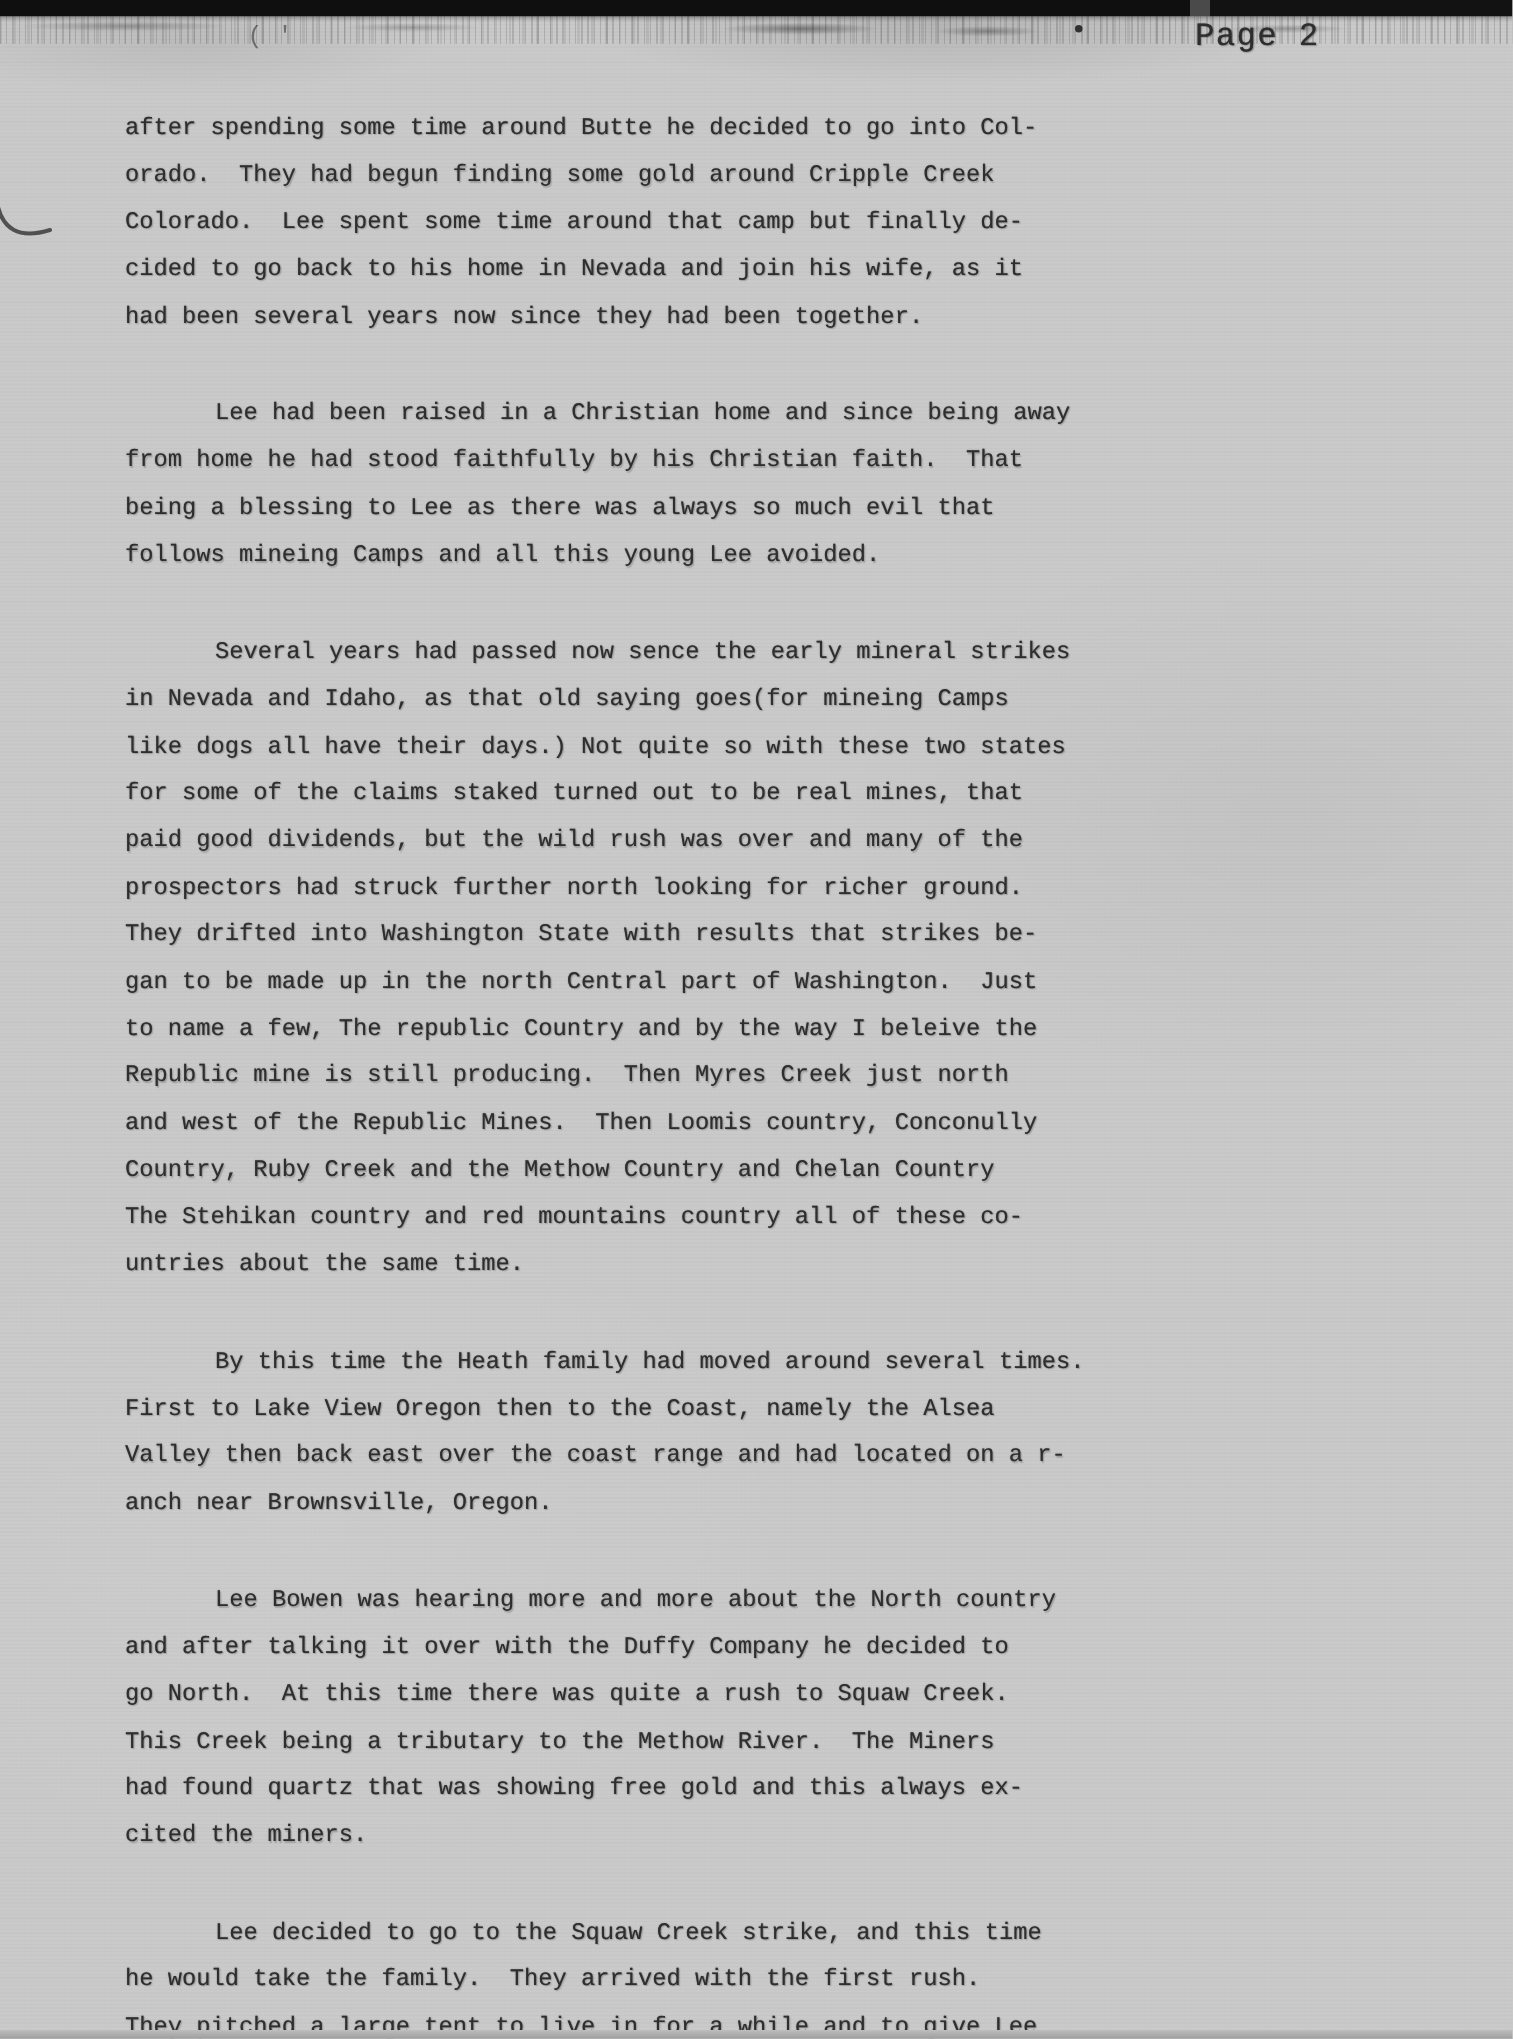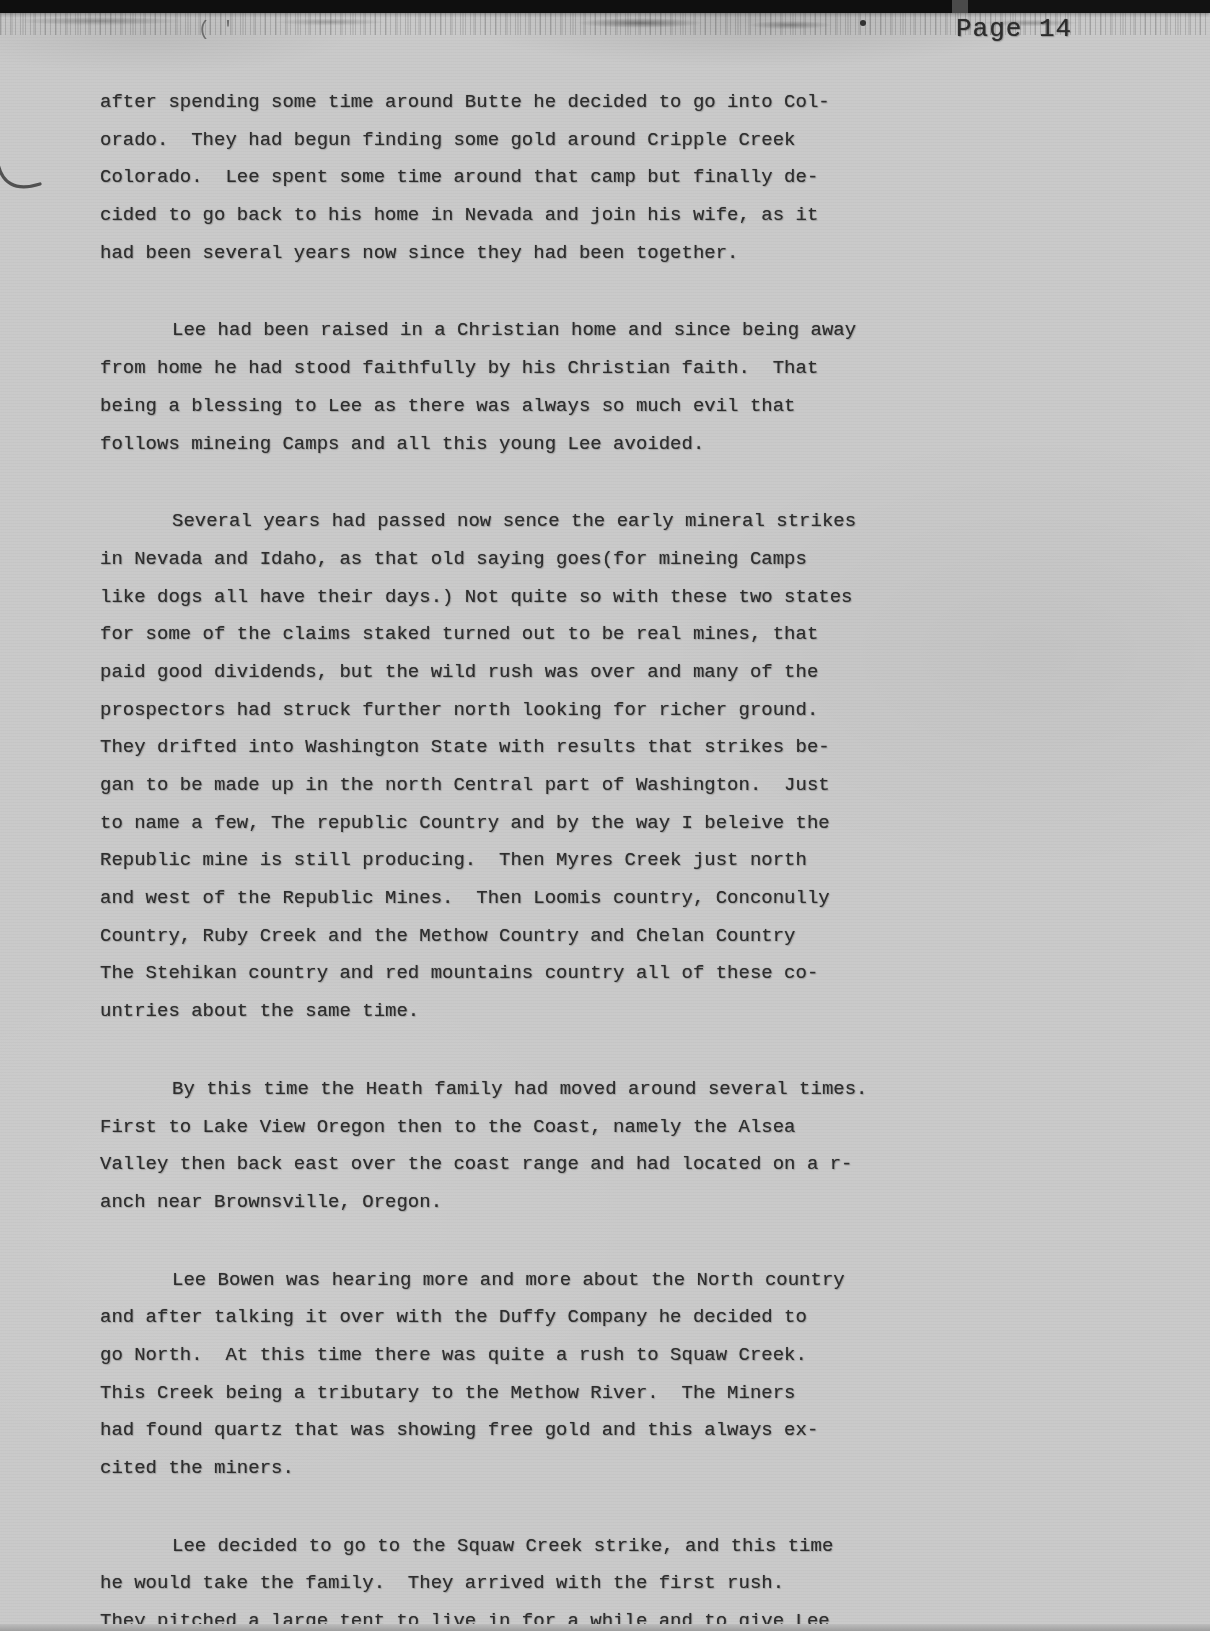--- a/index.html
+++ b/index.html
@@ -67,21 +67,21 @@
     background: linear-gradient(#bdbdbd, #9e9e9e);
   }
 </style>
 </head>
 <body>
 
 <div class="scan-band-top"></div>
 <div class="scan-noise-top"></div>
 <div class="top-dot"></div>
 <div class="artifact-paren">( '</div>
-<div class="page-label">Page 14</div>
+<div class="page-label">Page 2</div>
 
 <svg class="pen-mark" width="64" height="60" viewBox="0 0 64 60">
   <path d="M 4,14 C 8,32 20,42 46,34" fill="none" stroke="#3c3c3c" stroke-width="3.2" stroke-linecap="round" opacity="0.85"></path>
 </svg>
 
 <div class="body-text"><div class="line">after spending some time around Butte he decided to go into Col-</div><div class="line">orado.  They had begun finding some gold around Cripple Creek</div><div class="line">Colorado.  Lee spent some time around that camp but finally de-</div><div class="line">cided to go back to his home in Nevada and join his wife, as it</div><div class="line">had been several years now since they had been together.</div><div class="line indent">Lee had been raised in a Christian home and since being away</div><div class="line">from home he had stood faithfully by his Christian faith.  That</div><div class="line">being a blessing to Lee as there was always so much evil that</div><div class="line">follows mineing Camps and all this young Lee avoided.</div><div class="line indent">Several years had passed now sence the early mineral strikes</div><div class="line">in Nevada and Idaho, as that old saying goes(for mineing Camps</div><div class="line">like dogs all have their days.) Not quite so with these two states</div><div class="line">for some of the claims staked turned out to be real mines, that</div><div class="line">paid good dividends, but the wild rush was over and many of the</div><div class="line">prospectors had struck further north looking for richer ground.</div><div class="line">They drifted into Washington State with results that strikes be-</div><div class="line">gan to be made up in the north Central part of Washington.  Just</div><div class="line">to name a few, The republic Country and by the way I beleive the</div><div class="line">Republic mine is still producing.  Then Myres Creek just north</div><div class="line">and west of the Republic Mines.  Then Loomis country, Conconully</div><div class="line">Country, Ruby Creek and the Methow Country and Chelan Country</div><div class="line">The Stehikan country and red mountains country all of these co-</div><div class="line">untries about the same time.</div><div class="line indent">By this time the Heath family had moved around several times.</div><div class="line">First to Lake View Oregon then to the Coast, namely the Alsea</div><div class="line">Valley then back east over the coast range and had located on a r-</div><div class="line">anch near Brownsville, Oregon.</div><div class="line indent">Lee Bowen was hearing more and more about the North country</div><div class="line">and after talking it over with the Duffy Company he decided to</div><div class="line">go North.  At this time there was quite a rush to Squaw Creek.</div><div class="line">This Creek being a tributary to the Methow River.  The Miners</div><div class="line">had found quartz that was showing free gold and this always ex-</div><div class="line">cited the miners.</div><div class="line indent">Lee decided to go to the Squaw Creek strike, and this time</div><div class="line">he would take the family.  They arrived with the first rush.</div><div class="line">They pitched a large tent to live in for a while and to give Lee</div></div>
 
 <div class="scan-band-bottom"></div>
 
 </body></html>

